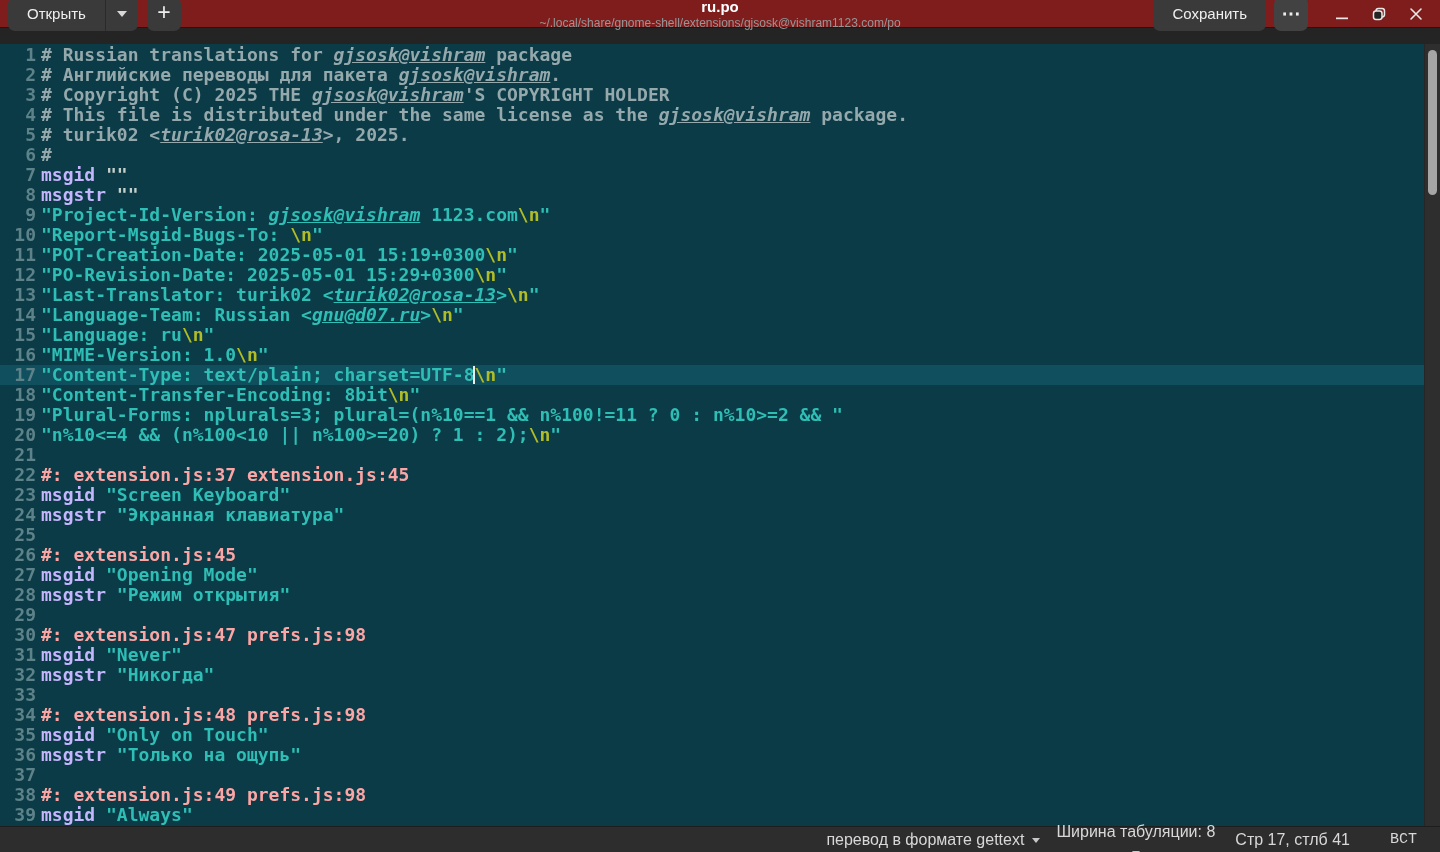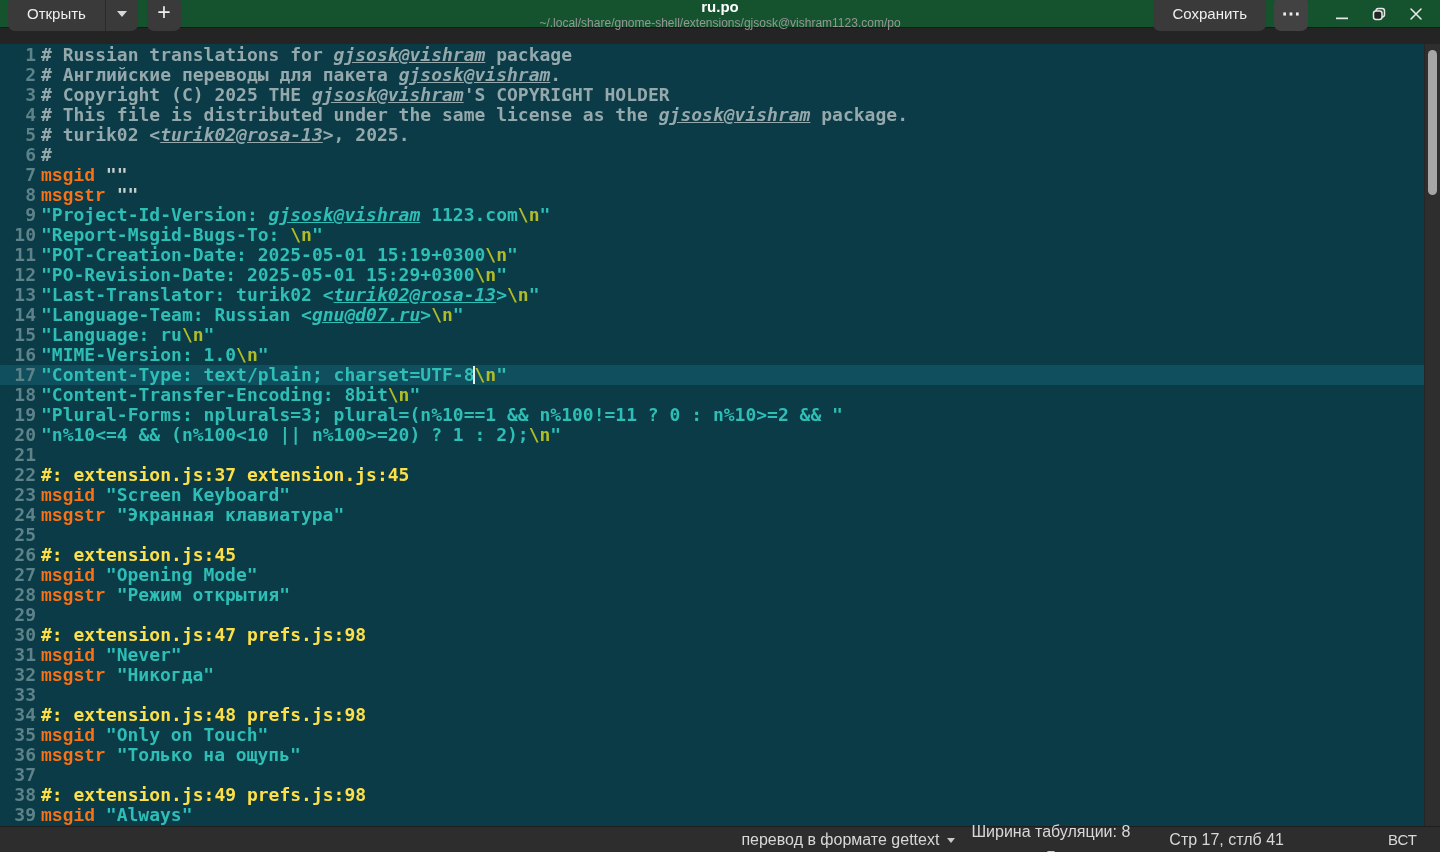--- a/index.html
+++ b/index.html
@@ -3,21 +3,21 @@
 <meta charset="utf-8">
 <style>
   * { margin:0; padding:0; box-sizing:border-box; }
   html,body { width:1440px; height:852px; overflow:hidden; background:#242424;
               font-family:"Liberation Sans", sans-serif; }
   .window { position:relative; width:1440px; height:852px; background:#242424; }
 
   
   .headerbar { position:absolute; top:0; left:0; right:0; height:28px;
                display:flex; align-items:center; padding:0 8px;
-               background:#14532d; border-bottom:1px solid #191919; }
+               background:#7f1d1d; border-bottom:1px solid #191919; }
   .hb-left { display:flex; align-items:center; gap:9px; }
   .btn { background:#3a3a3a; border:none; border-radius:7px; height:34px;
          color:#efefef; font-family:"Liberation Sans", sans-serif; font-size:15px;
          display:flex; align-items:center; justify-content:center; cursor:default; }
   .split { display:flex; }
   .split .main { border-radius:7px 0 0 7px; padding:0 19px; }
   .split .arrow { border-radius:0 7px 7px 0; width:33px; border-left:1px solid #2a2a2a; }
   .dd-caret { display:inline-block; width:0; height:0;
               border-left:5px solid transparent; border-right:5px solid transparent;
               border-top:6px solid #d8d8d8; }
@@ -40,22 +40,22 @@
   .editor { position:absolute; top:44px; left:0; right:0; bottom:26px;
             background:#0A3B47; overflow:hidden; }
   .code { position:absolute; top:1px; left:0; right:16px;
           font-family:"DejaVu Sans Mono", monospace; font-size:18px; line-height:20px;
           font-weight:600; white-space:pre; }
   .line { display:flex; height:20px; }
   .line.current { background:#10505E;align-items:flex-end; }
   .ln { flex:none; width:36px; text-align:right; color:#5E8289; font-weight:600; }
   .lt { margin-left:5px; }
   .tok-cm  { color:#95A9AD; }
-  .tok-ref { color:#fde047; }
-  .tok-kw  { color:#f97316;font-family:Liberation Mono, monospace; }
+  .tok-ref { color:#fca5a5; }
+  .tok-kw  { color:#c4b5fd; }
   .tok-str { color:#2FBEB5; }
   .tok-esc { color:#B1BD26; }
   .tok-df  { color:#C6D0CB; }
   .tok-lnk  { color:#2FBEB5; font-style:italic; text-decoration:underline; }
   .tok-lnkc { color:#95A9AD; font-style:italic; text-decoration:underline; }
   .tok-caret { display:inline-block; width:2px; height:18px; margin:0 -1px;
                background:#E9EFEA; vertical-align:-3px; }
 
   .scrollbar { position:absolute; top:0; right:0; bottom:0; width:16px;
                background:#2E2E2E; border-left:1px solid #262626; }
@@ -67,22 +67,22 @@
                background:#2D2D2D; border-top:1px solid #1e1e1e;
                display:flex; align-items:center; justify-content:flex-end;
                padding-right:23px; color:#D8D8D8; font-size:15px; }
   .sb-btn { background:transparent; border:none; color:#D8D8D8; font-size:16px;
             font-family:"Liberation Sans", sans-serif; display:flex; align-items:center;
             gap:8px; cursor:default; }
   .sb-caret { display:inline-block; width:0; height:0;
               border-left:4.5px solid transparent; border-right:4.5px solid transparent;
               border-top:5.5px solid #c8c8c8; margin-top:2px; }
   #sb-tabw { margin-left:16px;flex-direction:column; }
-  #sb-pos  { margin-left:39px; }
-  #sb-mode { margin-left:104px; }
+  #sb-pos  { margin-left:20px; }
+  #sb-mode { margin-left:40px;font-family:Liberation Mono, monospace; }
 </style>
 </head>
 <body>
 
 <div class="window">
 
   <header class="headerbar">
     <div class="hb-left">
       <div class="split">
         <button class="btn main">Открыть</button>

